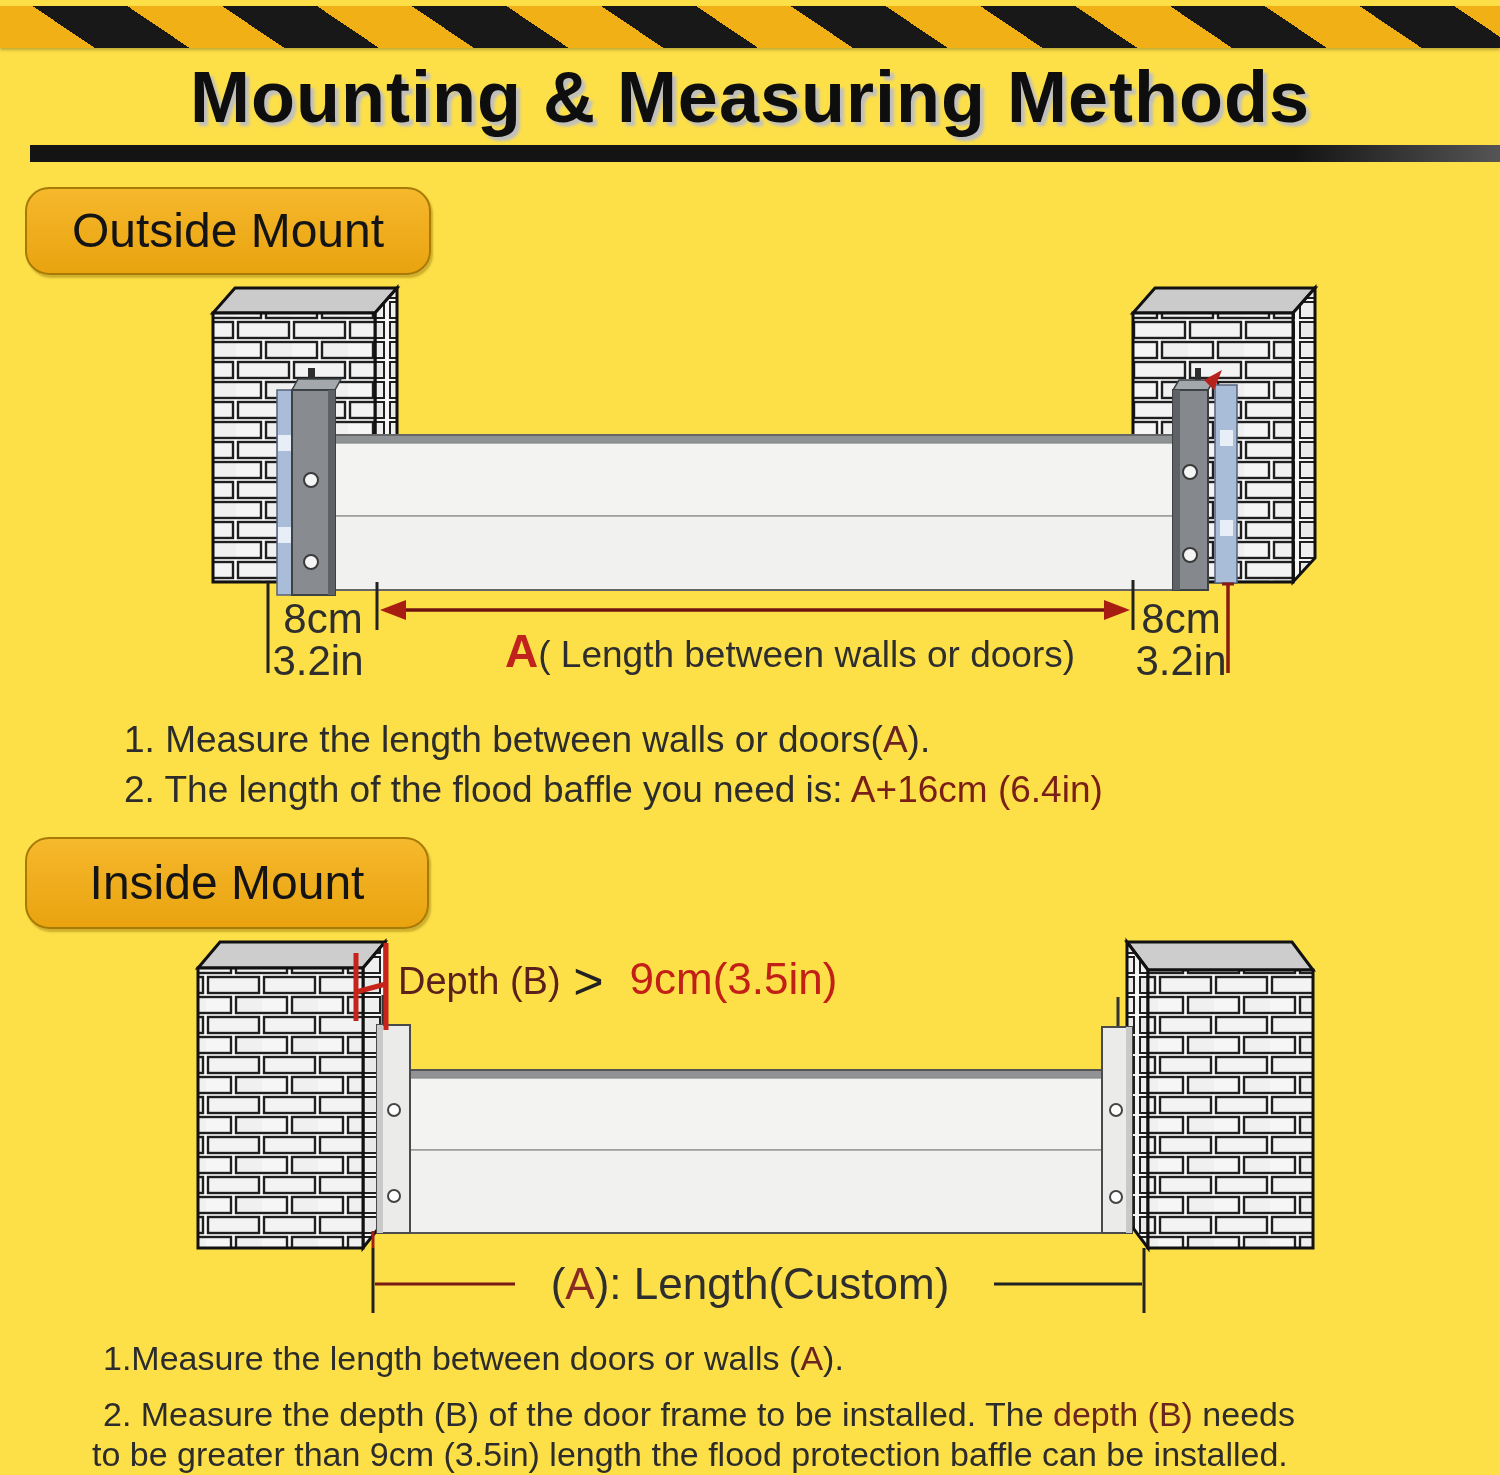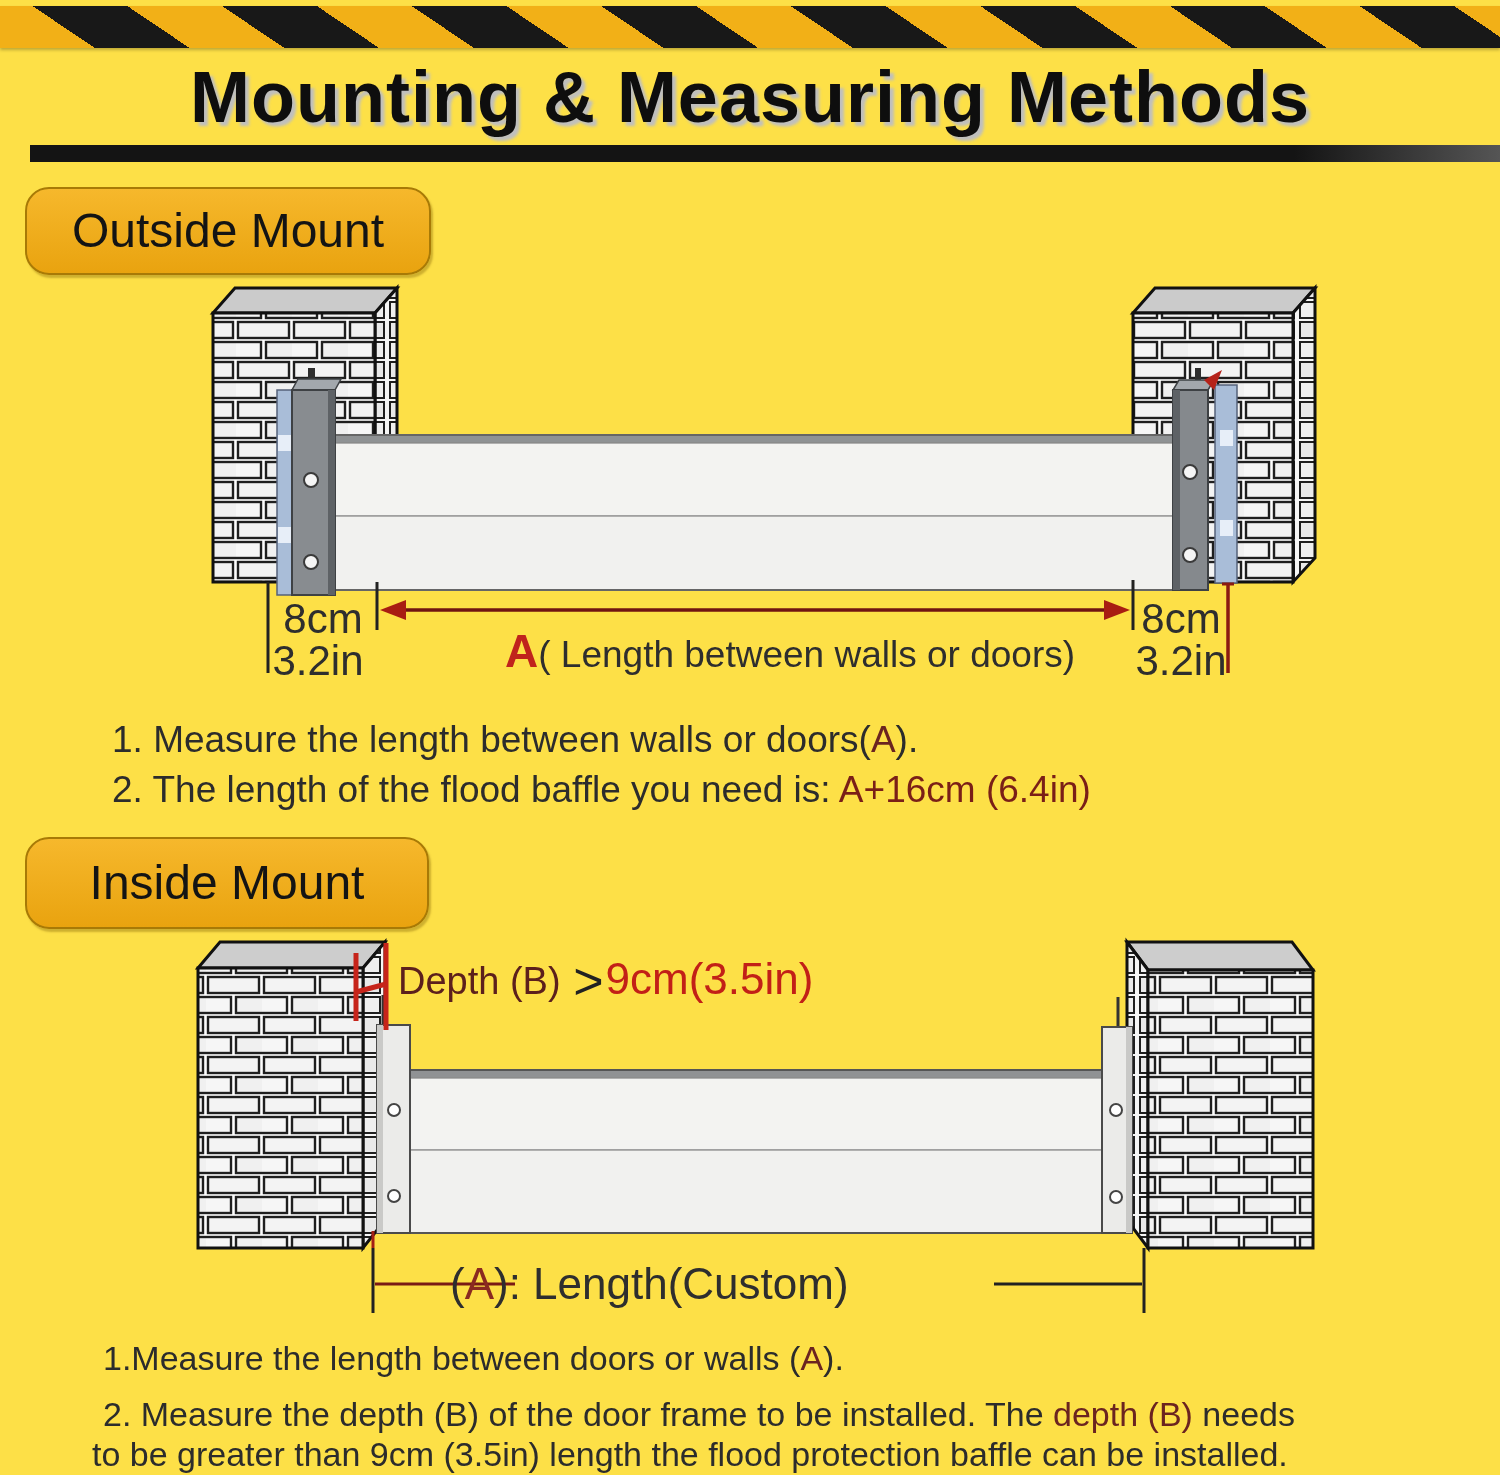--- a/index.html
+++ b/index.html
@@ -21,27 +21,27 @@
   .badge{background:linear-gradient(180deg,#f6b82c,#e9a30f);
          border:2px solid #a87a06;border-radius:24px;color:#141414;
          font-size:48px;text-align:center;box-shadow:2px 3px 2px rgba(120,85,0,.35);}
   .badge.outside{left:25px;top:187px;width:402px;height:84px;line-height:84px;}
   .badge.inside{left:25px;top:837px;width:400px;height:88px;line-height:88px;}
 
   
   .dimtxt{font-size:42px;color:#2e2e2e;text-align:center;line-height:1;}
   .spanlabel{font-size:37px;color:#2e2e2e;white-space:nowrap;line-height:1;}
   .spanlabel .bigA{font-size:46px;font-weight:bold;color:#c0231c;}
-  .steps{font-size:37px;color:#2c2c2c;white-space:nowrap;line-height:1.2;}
+  .steps{font-size:37px;color:#2c2c2c;white-space:nowrap;line-height:1.2;margin-left:12px;}
   .maroon{color:#6b2420;}
   .dkred{color:#7a1f17;}
   .depthlabel{font-size:38px;color:#5c201c;white-space:nowrap;line-height:1;}
   .depthlabel .gt{font-size:52px;color:#222222;vertical-align:-5px;padding:0 2px;}
-  .depthlabel .val{font-size:44px;color:#c22017;}
-  .lenlabel{font-size:44px;color:#2e2e2e;text-align:left;white-space:nowrap;line-height:1;}
+  .depthlabel .val{font-size:44px;color:#c22017;margin-left:24px;}
+  .lenlabel{font-size:44px;color:#2e2e2e;text-align:center;white-space:nowrap;line-height:1;}
   .lenlabel .a{color:#8a2a20;}
   .bsteps{font-size:34px;color:#2c2c2c;white-space:nowrap;line-height:1.2;}
 </style>
 </head>
 <body>
 
 <div class="page">
 
   <div class="abs tape"></div>
   <div class="abs title">Mounting &amp; Measuring Methods</div>

